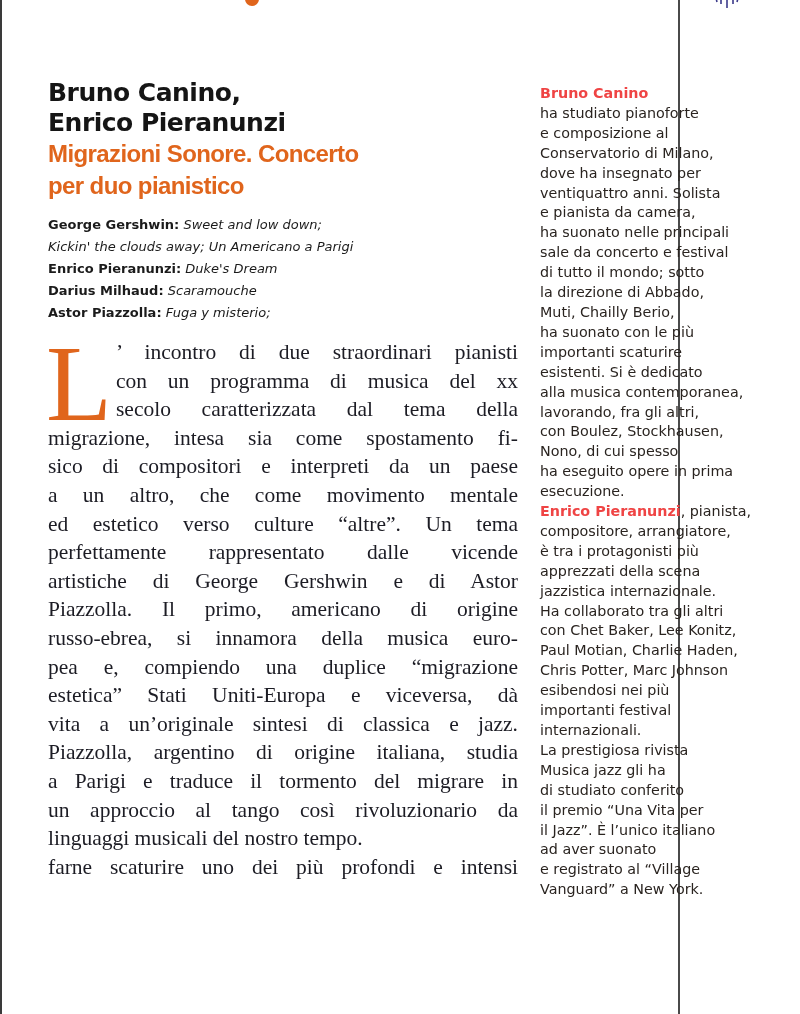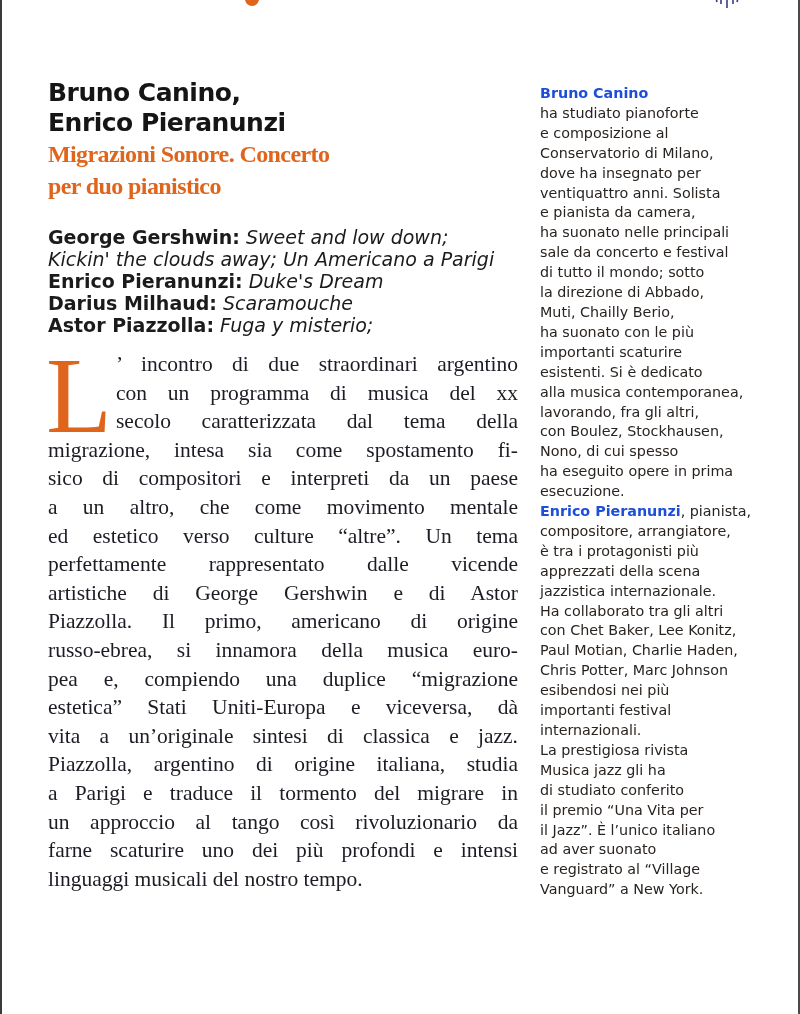--- a/index.html
+++ b/index.html
@@ -1,18 +1,18 @@
 <!DOCTYPE html>
 <html><head>
 <meta charset="utf-8">
 <style>
   html, body { margin: 0; padding: 0; background: #ffffff; }
   body { width: 800px; height: 1014px; position: relative; overflow: hidden; }
   .page {
-    position: absolute; left: 0; top: 0; width: 800px; height: 1014px;
+    position: absolute; left: 0; top: 0; width: 680px; height: 1014px;
     box-sizing: border-box;
     border-left: 2px solid #3a3a3a;
     border-right: 2px solid #4a4a4a;
     background: #ffffff;
   }
   .deco-dot {
     position: absolute; left: 243px; top: -8px; width: 14px; height: 14px;
     border-radius: 50%; background: #e0651c;
   }
   .deco-star {
@@ -20,25 +20,25 @@
   }
   .left-col { position: absolute; left: 46px; top: 78px; width: 470px; }
   .right-col { position: absolute; left: 538px; top: 84px; width: 250px; }
 
   .heading-black {
     font-family: "DejaVu Sans", sans-serif; font-weight: bold;
     font-size: 25px; line-height: 30px; color: #151515; letter-spacing: -0.5px;
     margin: 0;
   }
   .heading-orange {
-    font-family: Liberation Serif, serif; font-weight: bold;
+    font-family: Liberation Sans, sans-serif; font-weight: bold;
     font-size: 24px; line-height: 32px; color: #e0651c; letter-spacing: -0.6px;
     margin: 0;
   }
-  .program { margin-top: 24px; font-family: "DejaVu Sans", sans-serif; font-size: 19px; line-height: 22px; color: #1b1b1b; }
+  .program { margin-top: 12px; font-family: "DejaVu Sans", sans-serif; font-size: 13px; line-height: 22px; color: #1b1b1b; }
   .program .line { white-space: nowrap; }
   .program b { font-weight: bold; }
   .program i { font-style: oblique; }
 
   .body-text {
     margin-top: 14px;
     font-family: "Liberation Serif", serif; font-size: 21.5px; line-height: 28.6px;
     color: #1c1c24; text-align: justify;
   }
   .body-text .line { display: block; white-space: nowrap; text-align-last: justify; }
@@ -49,21 +49,21 @@
     font-family: "Liberation Serif", serif; font-size: 108px; line-height: 100px;
     color: #e0651c;
   }
   .dropcap-wrap { position: relative; }
 
   .bio {
     font-family: "DejaVu Sans", sans-serif; font-size: 14.3px; line-height: 19.9px;
     color: #2a2420;
   }
   .bio .line { display: block; white-space: nowrap; }
-  .bio b { font-weight: bold; color: #1d4ed8; }
+  .bio b { font-weight: bold; color: #ef4444; }
 </style>
 </head>
 <body>
 
 <div class="page">
 
   <div class="deco-dot"></div>
   <svg class="deco-star" viewBox="0 0 40 16">
     <path d="M8 0 L10 8 M14 0 L14 10 M20 0 L20 14 M26 0 L26 10 M32 0 L30 8" stroke="#3b3a8a" stroke-width="1.6" fill="none"></path>
   </svg>
@@ -82,39 +82,39 @@
         <div class="line"><b>George Gershwin:</b><i> Sweet and low down;</i></div>
         <div class="line"><i>Kickin' the clouds away; Un Americano a Parigi</i></div>
         <div class="line"><b>Enrico Pieranunzi:</b><i> Duke's Dream</i></div>
         <div class="line"><b>Darius Milhaud:</b><i> Scaramouche</i></div>
         <div class="line"><b>Astor Piazzolla:</b><i> Fuga y misterio;</i></div>
       </div>
 
     <div class="body-text">
       <div class="dropcap-wrap" id="article">
           <span class="dropcap">L</span>
-          <span class="line indent">’ incontro di due straordinari argentino</span>
+          <span class="line indent">’ incontro di due straordinari pianisti</span>
           <span class="line indent">con un programma di musica del xx</span>
           <span class="line indent">secolo caratterizzata dal tema della</span>
           <span class="line">migrazione, intesa sia come spostamento fi-</span>
           <span class="line">sico di compositori e interpreti da un paese</span>
           <span class="line">a un altro, che come movimento mentale</span>
           <span class="line">ed estetico verso culture “altre”. Un tema</span>
           <span class="line">perfettamente rappresentato dalle vicende</span>
           <span class="line">artistiche di George Gershwin e di Astor</span>
           <span class="line">Piazzolla. Il primo, americano di origine</span>
           <span class="line">russo-ebrea, si innamora della musica euro-</span>
           <span class="line">pea e, compiendo una duplice “migrazione</span>
           <span class="line">estetica” Stati Uniti-Europa e viceversa, dà</span>
           <span class="line">vita a un’originale sintesi di classica e jazz.</span>
           <span class="line">Piazzolla, argentino di origine italiana, studia</span>
           <span class="line">a Parigi e traduce il tormento del migrare in</span>
           <span class="line">un approccio al tango così rivoluzionario da</span>
+          <span class="line last">linguaggi musicali del nostro tempo.</span>
           <span class="line">farne scaturire uno dei più profondi e intensi</span>
-          <span class="line last">linguaggi musicali del nostro tempo.</span>
         </div>
     </div>
   </div>
 
   <div class="right-col">
     <div class="bio" id="bio">
         <span class="line"><b>Bruno Canino</b></span>
         <span class="line"><span>ha studiato pianoforte</span></span>
         <span class="line"><span>e composizione al</span></span>
         <span class="line"><span>Conservatorio di Milano,</span></span>

